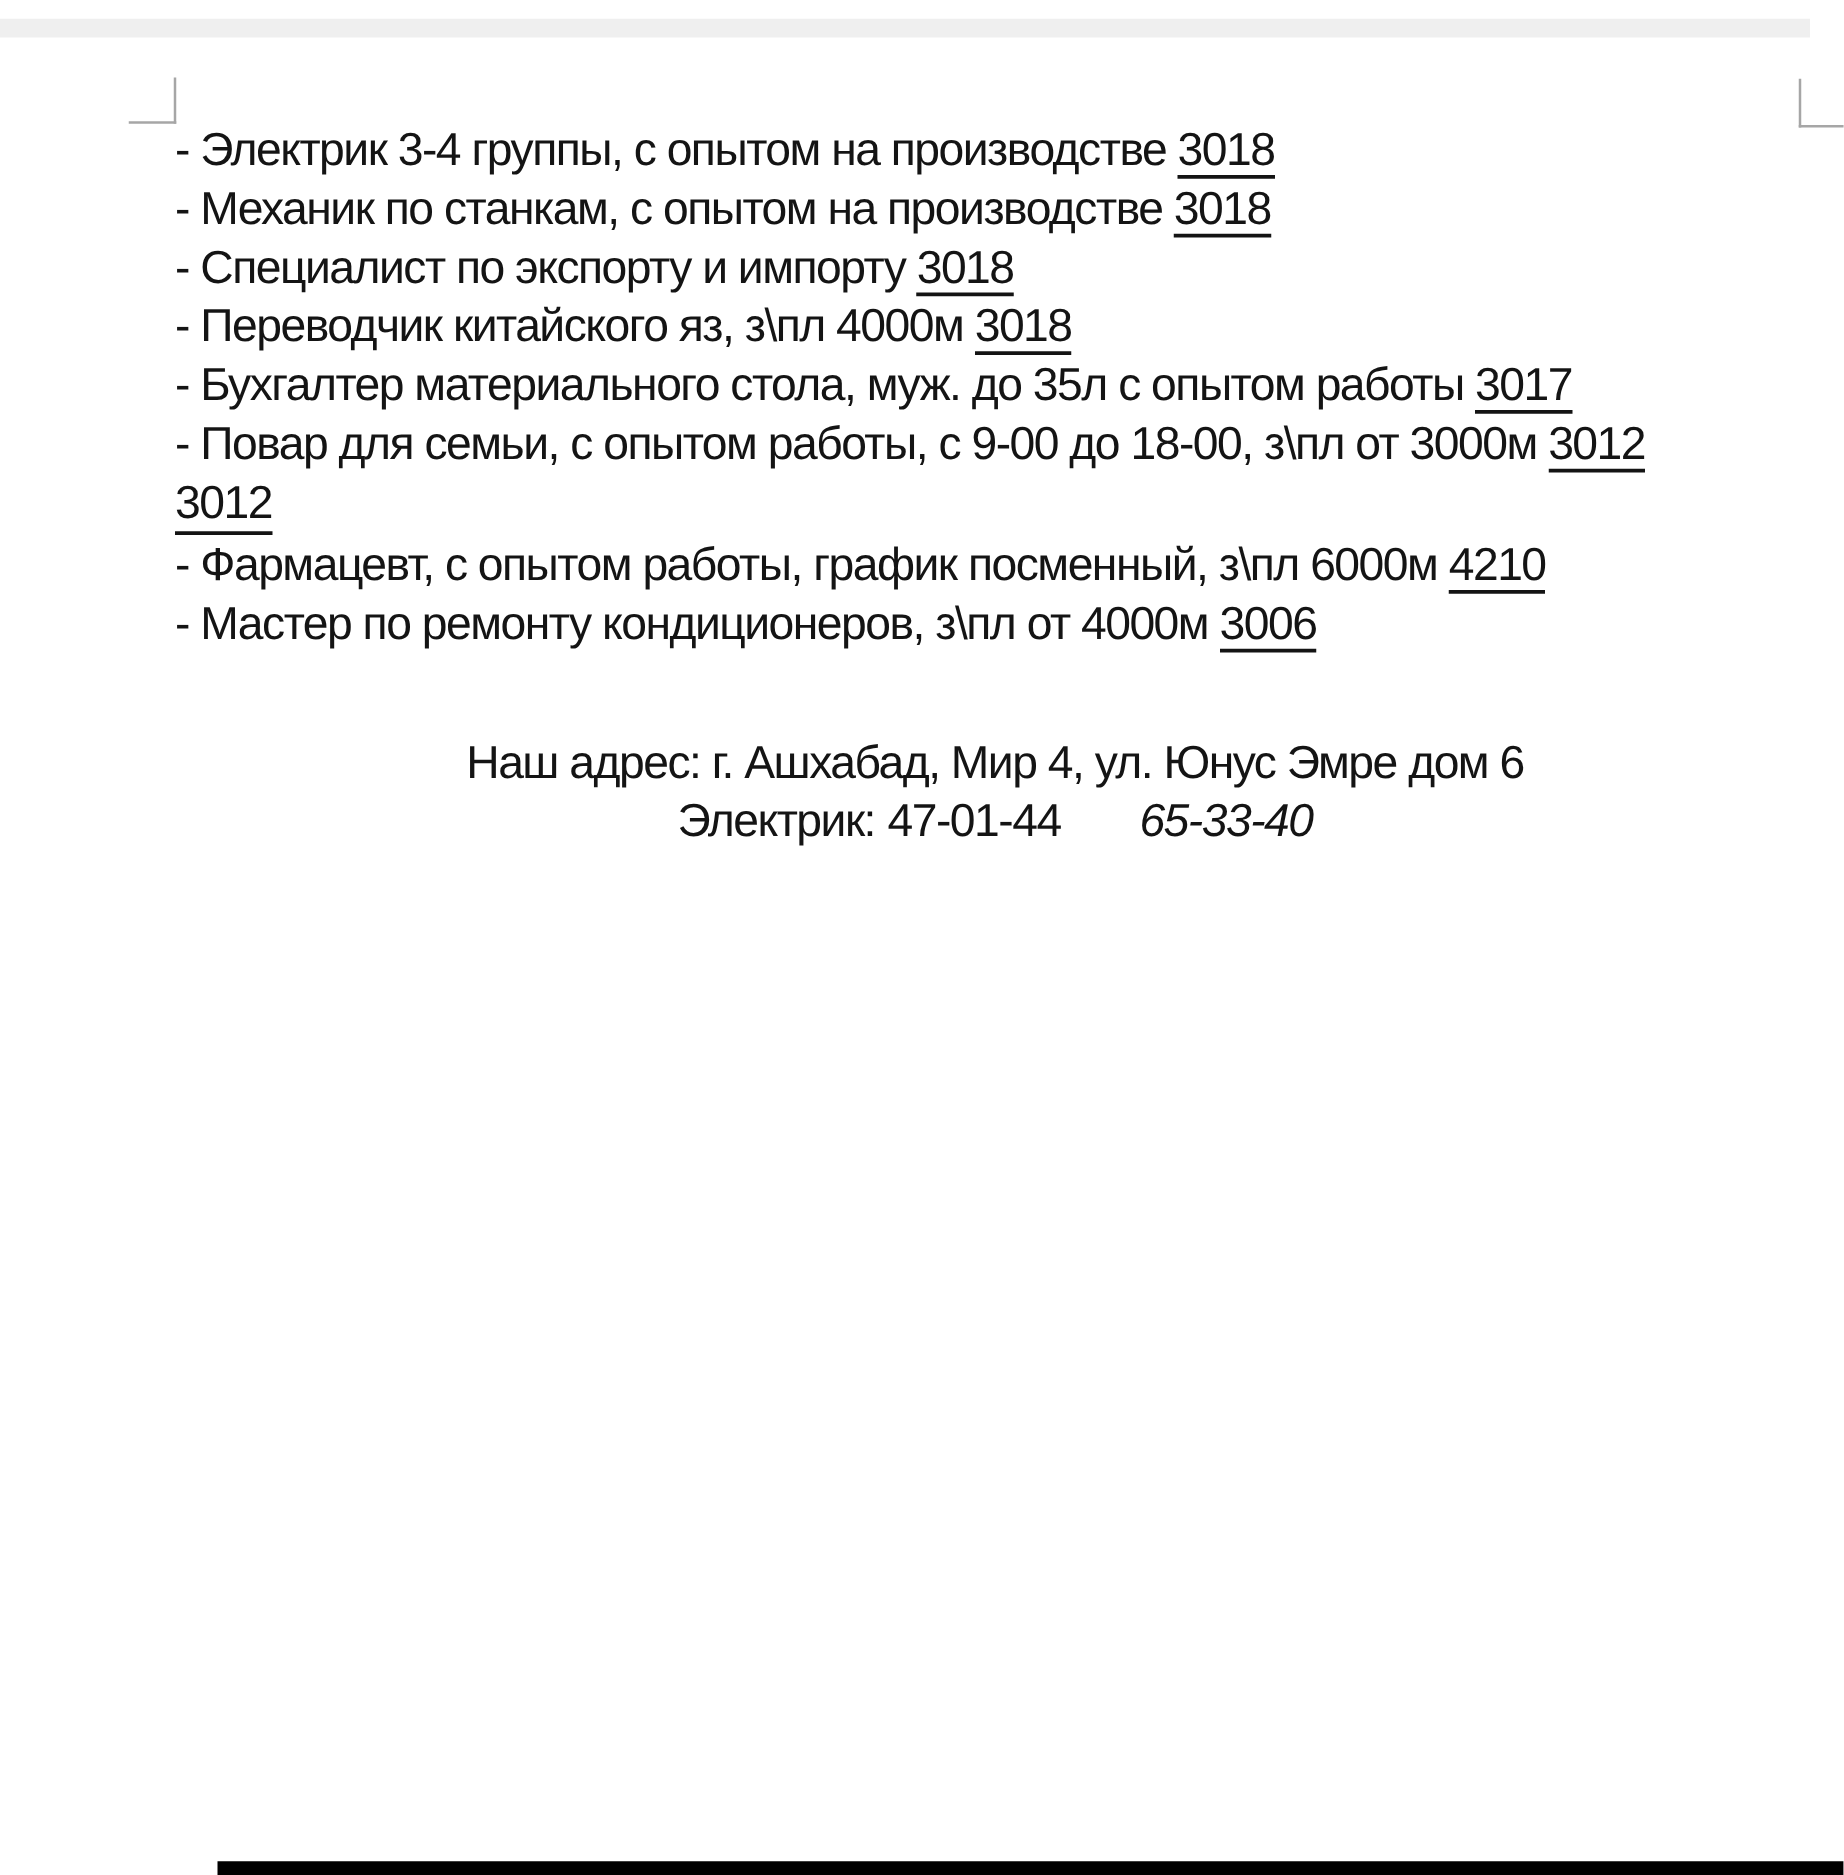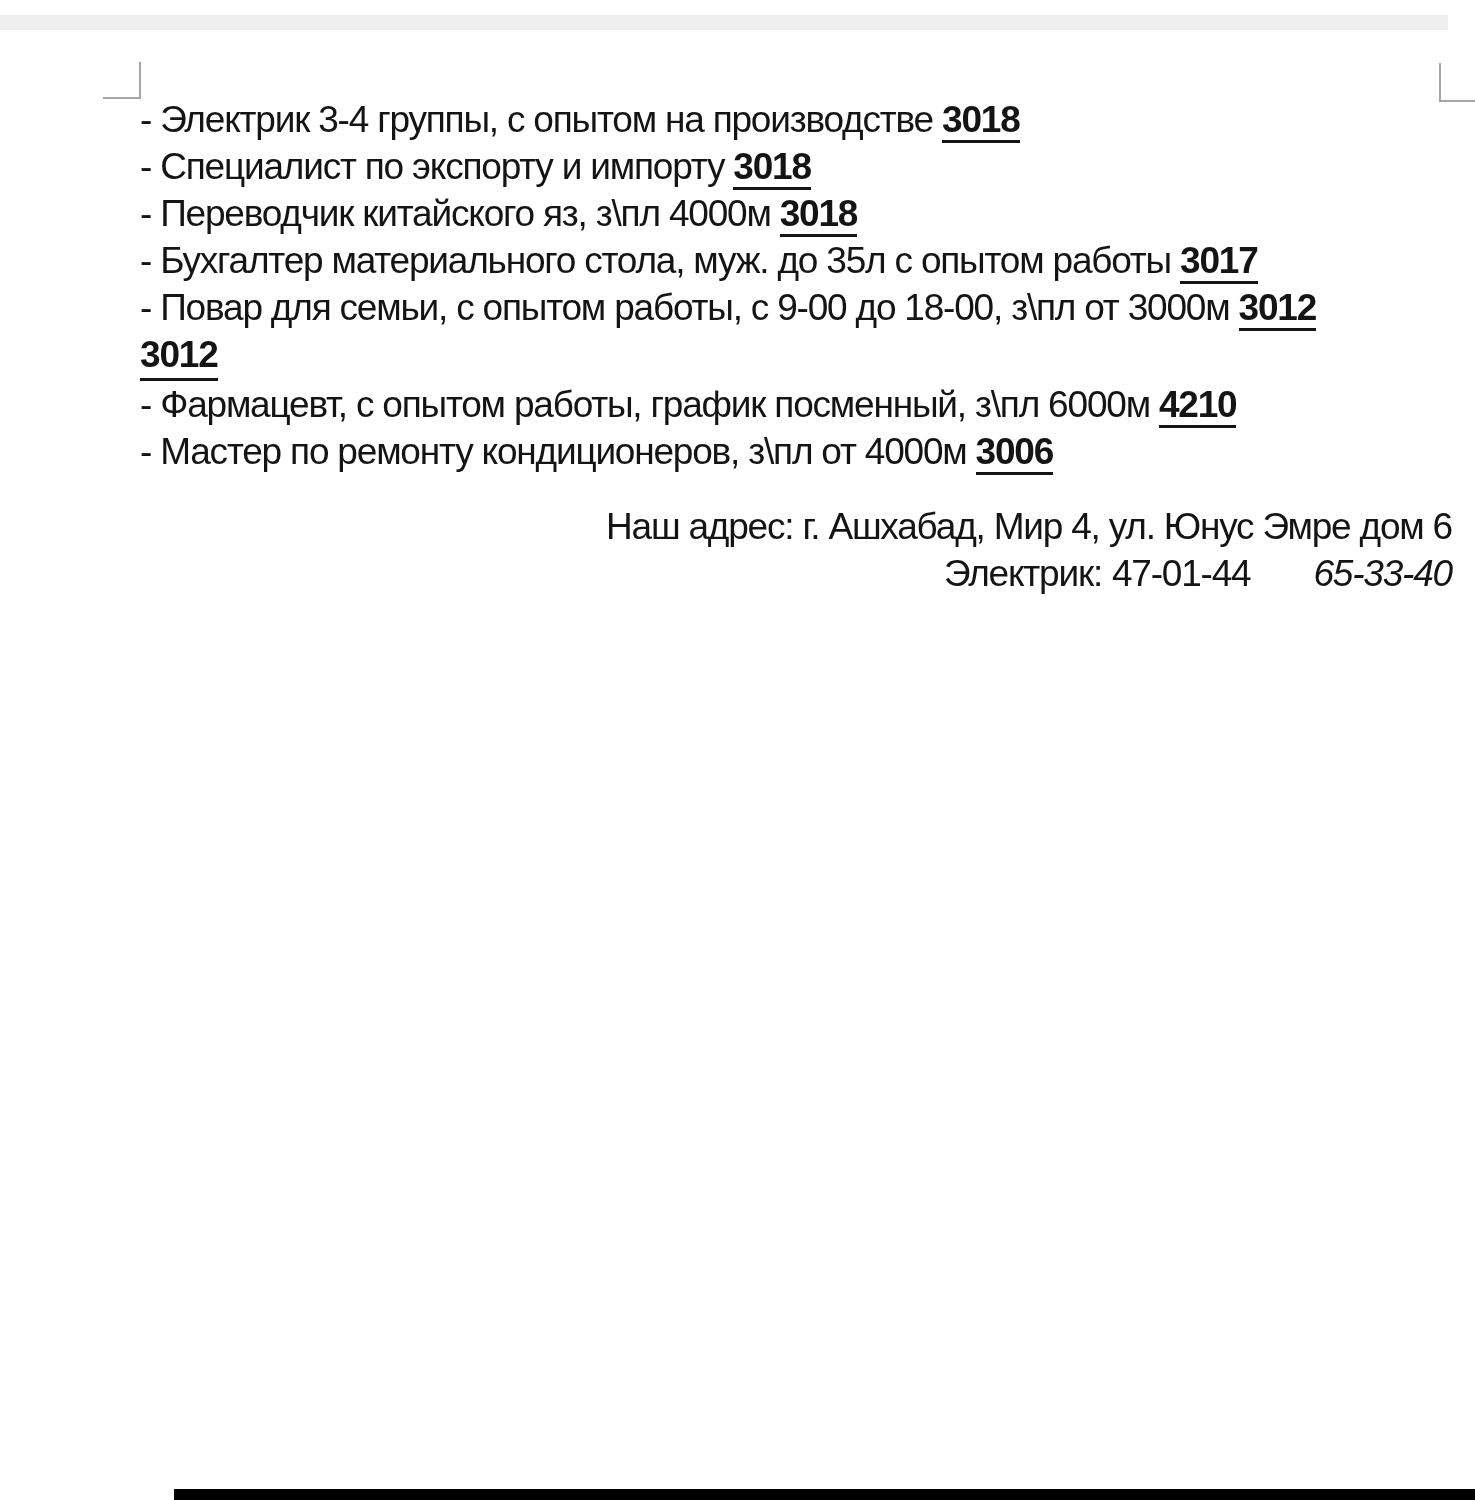--- a/index.html
+++ b/index.html
@@ -36,30 +36,30 @@
     left: 140px; top: 96px;
     width: 1312px;
   }
   .vac-line {
     font-size: 37px;
     line-height: 47px;
     letter-spacing: -1.2px;
     white-space: nowrap;
   }
   .vac-code {
-    font-weight: 700;
+    font-weight: 400;
     border-bottom: 3px solid var(--text-color, #141414);
   }
   .vac-code.block {
     display: table;
     white-space: normal;
   }
   .footer {
-    margin-top: 28px;
-    text-align: right;
+    margin-top: 64px;
+    text-align: center;
     font-size: 37px;
     line-height: 47px;
     letter-spacing: -1.2px;
   }
   .phones .ph1 { margin-left: 10px; }
   .phones .ph2 { margin-left: 63px; font-style: italic; }
   .bottom-bar {
     position: absolute;
     left: 174px; right: 0; bottom: 0;
     height: 11px;
@@ -70,20 +70,21 @@
 <body>
 
 <div class="page">
   <div class="top-band"></div>
   <div class="corner-mark left"></div>
   <div class="corner-mark right"></div>
 
   <div class="content-wrap">
     <div id="vacancy-list">
         <div class="vac-line"><span class="vac-text">- Электрик 3-4 группы, с опытом на производстве </span><span class="vac-code">3018</span></div>
+        <div class="vac-line"><span class="vac-text">- Механик по станкам, с опытом на производстве </span><span class="vac-code">3018</span></div>
         <div class="vac-line"><span class="vac-text">- Специалист по экспорту и импорту </span><span class="vac-code">3018</span></div>
         <div class="vac-line"><span class="vac-text">- Переводчик китайского яз, з\пл 4000м </span><span class="vac-code">3018</span></div>
         <div class="vac-line"><span class="vac-text">- Бухгалтер материального стола, муж. до 35л с опытом работы </span><span class="vac-code">3017</span></div>
         <div class="vac-line"><span class="vac-text">- Повар для семьи, с опытом работы, с 9-00 до 18-00, з\пл от 3000м </span><span class="vac-code">3012</span></div>
         <div class="vac-line"><span class="vac-code block">3012</span></div>
         <div class="vac-line"><span class="vac-text">- Фармацевт, с опытом работы, график посменный, з\пл 6000м </span><span class="vac-code">4210</span></div>
         <div class="vac-line"><span class="vac-text">- Мастер по ремонту кондиционеров, з\пл от 4000м </span><span class="vac-code">3006</span></div>
       </div>
 
     <div class="footer">

